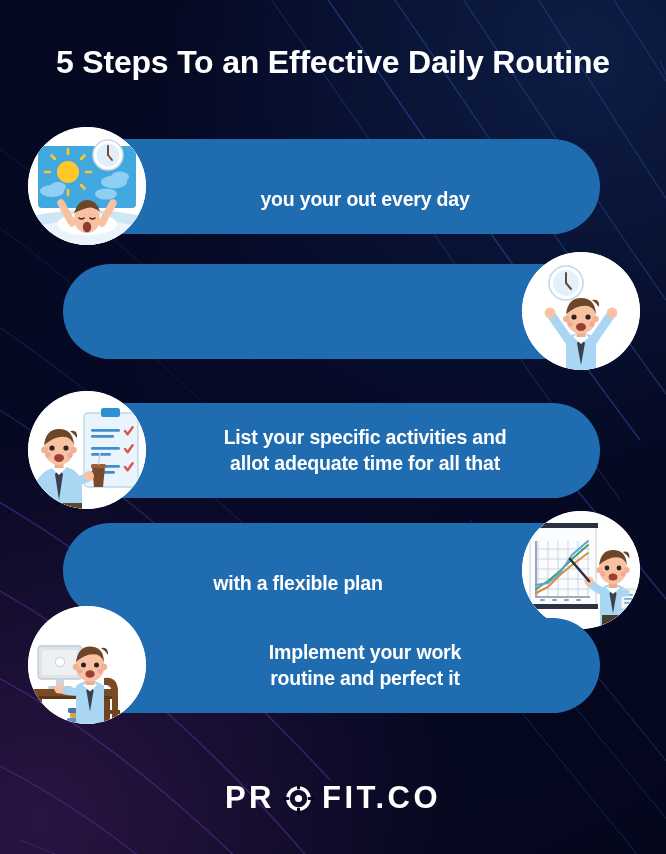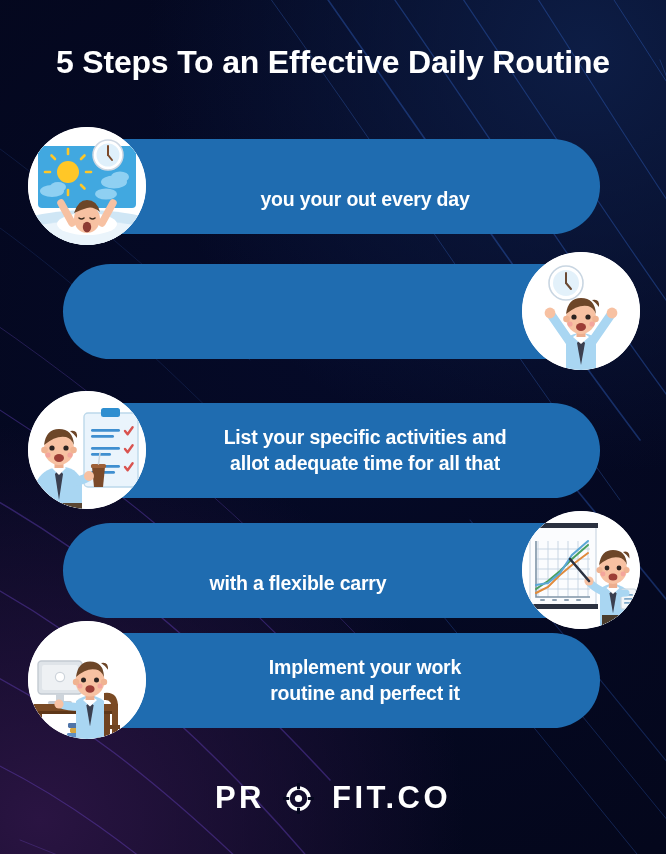--- a/index.html
+++ b/index.html
@@ -95,21 +95,21 @@
 
   
   .logo {
     position: absolute;
     left: 0;
     bottom: 38px;
     width: 666px;
     display: flex;
     align-items: center;
     justify-content: center;
-    gap: 18px;
+    gap: 8px;
     z-index: 6;
   }
   .logo-txt {
     color: #ffffff;
     font-size: 31px;
     font-weight: bold;
     letter-spacing: 3.5px;
   }
   .logo-mark { display: block; }
 </style>
@@ -354,21 +354,21 @@
           <circle cx="42" cy="64" r="2.6" fill="#f39b9b" opacity="0.75"></circle>
         </g>
       </svg>
     </div>
   </div>
 
   <div class="row right-icon" style="top:511px;">
     <div class="pill">
       <div class="pill-text">
         <br>
-        <span>with a flexible carry</span>
+        <span>with a flexible plan</span>
       </div>
     </div>
     <div class="badge">
       <svg viewBox="0 0 118 118" aria-hidden="true">
         <defs>
             <clipPath id="c4">
               <circle cx="59" cy="59" r="59"></circle>
             </clipPath>
           </defs>
         <g clip-path="url(#c4)">
@@ -432,21 +432,21 @@
           <circle cx="85" cy="57" r="2.4" fill="#2c2320"></circle>
           <circle cx="97" cy="57" r="2.4" fill="#2c2320"></circle>
           <ellipse cx="91" cy="66" rx="4.4" ry="3.6" fill="#9c3d36"></ellipse>
           <circle cx="81" cy="63" r="2.4" fill="#f39b9b" opacity="0.75"></circle>
           <circle cx="101" cy="63" r="2.4" fill="#f39b9b" opacity="0.75"></circle>
         </g>
       </svg>
     </div>
   </div>
 
-  <div class="row left-icon" style="top:621px;">
+  <div class="row left-icon" style="top:606px;">
     <div class="pill">
       <div class="pill-text">
         <span>Implement your work</span><br>
         <span>routine and perfect it</span>
       </div>
     </div>
     <div class="badge">
       <svg viewBox="0 0 118 118" aria-hidden="true">
         <defs>
             <clipPath id="c5">

